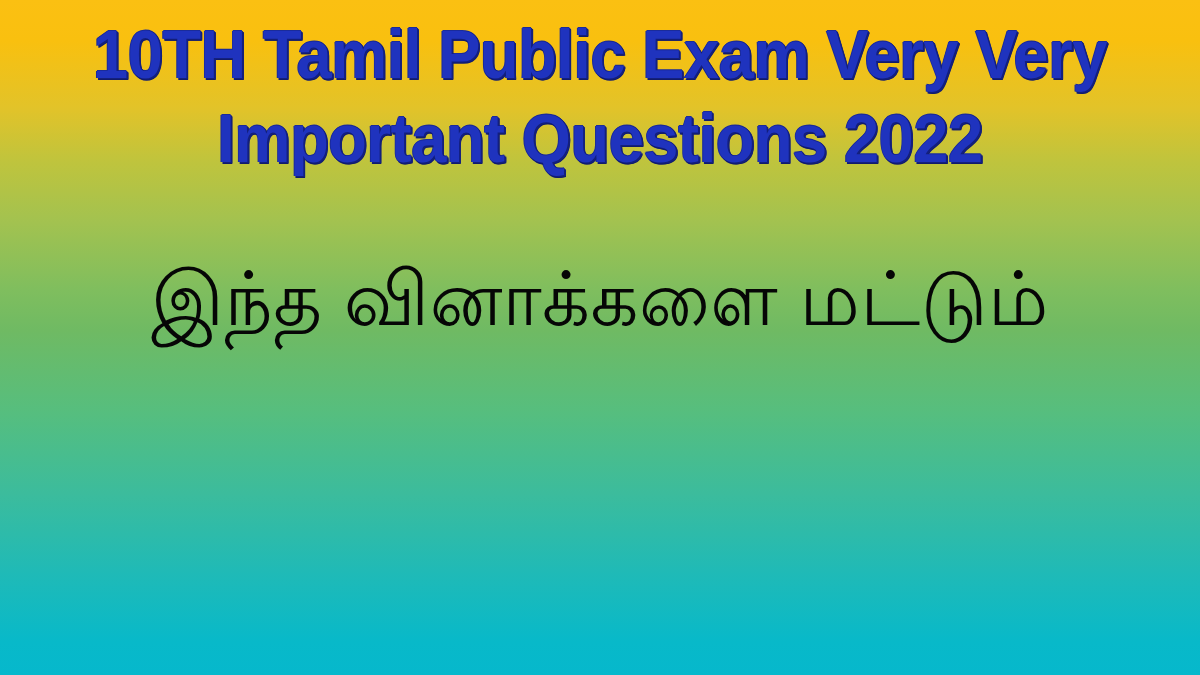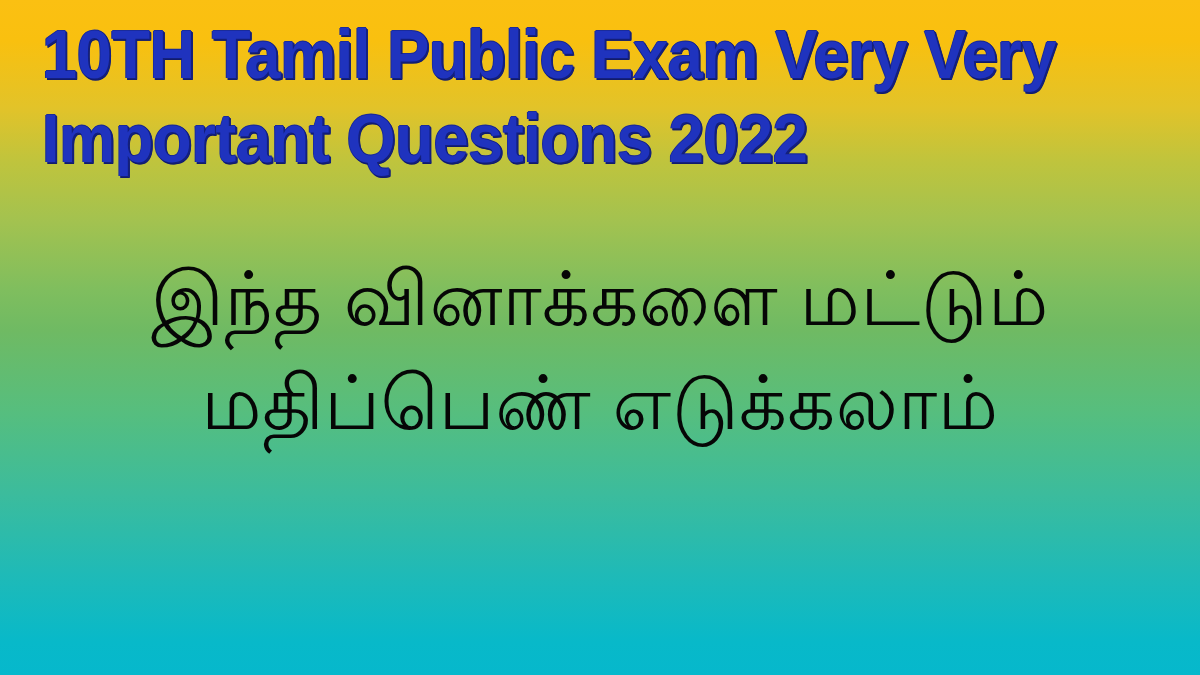--- a/index.html
+++ b/index.html
@@ -33,20 +33,21 @@
     font-family: "Liberation Sans", "DejaVu Sans", sans-serif;
     user-select: none;
   }
 
   
   .headline {
     position: absolute;
     top: 16px;
     left: 0;
     width: 1200px;
+    text-align: center;
     line-height: 1.14;
   }
 
   .headline-line {
     display: block;
     font-family: "Liberation Sans Narrow", "Liberation Sans", "DejaVu Sans Condensed", "DejaVu Sans", sans-serif;
     font-weight: 700;
     font-size: 68px;
     letter-spacing: -0.5px;
     color: #1F33BE;
@@ -91,16 +92,15 @@
 
 <div id="poster">
 
   <div class="headline">
     <span class="headline-line line-1">10TH Tamil Public Exam Very Very</span>
     <span class="headline-line line-2">Important Questions 2022</span>
   </div>
 
   <div class="tamil-block">
     <span class="tamil-line">இந்த வினாக்களை மட்டும்</span>
-    <span class="tamil-line">மதிப்பெண் எடுக்கலாம்</span>
   </div>
 
 </div>
 
 </body></html>

